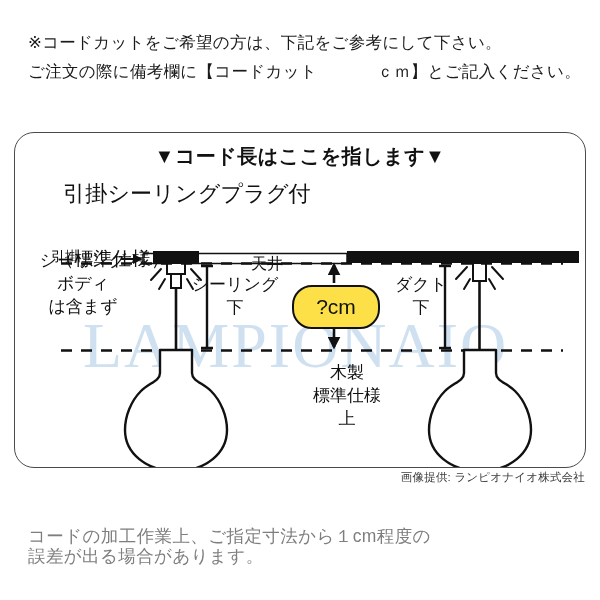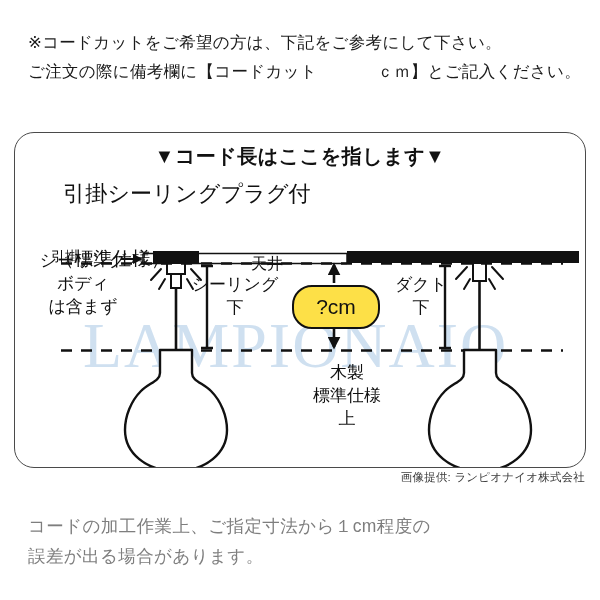--- a/index.html
+++ b/index.html
@@ -95,21 +95,21 @@
     font-size:11.5px;color:#3b3b3b;letter-spacing:.2px;
     white-space:nowrap;
   }
 
   
   .bot-note{
     position:absolute;left:28px;top:508px;width:560px;
     color:#7e7e7e;font-size:17.5px;line-height:32px;
     letter-spacing:.4px;white-space:nowrap;
   }
-  .bot-note .bl1{position:absolute;left:0;top:2px;}
+  .bot-note .bl1{position:absolute;left:0;top:12px;}
   .bot-note .bl2{position:absolute;left:0;top:32px;}
 </style>
 </head>
 <body>
 
 <div class="page">
 
   <div class="top-note">
     <div class="ln1">※コードカットをご希望の方は、下記をご参考にして下さい。</div>
     <div class="ln2"><span>ご注文の際に備考欄に【コードカット</span><span class="blank-slot"></span><span>ｃｍ】とご記入ください。</span></div>

